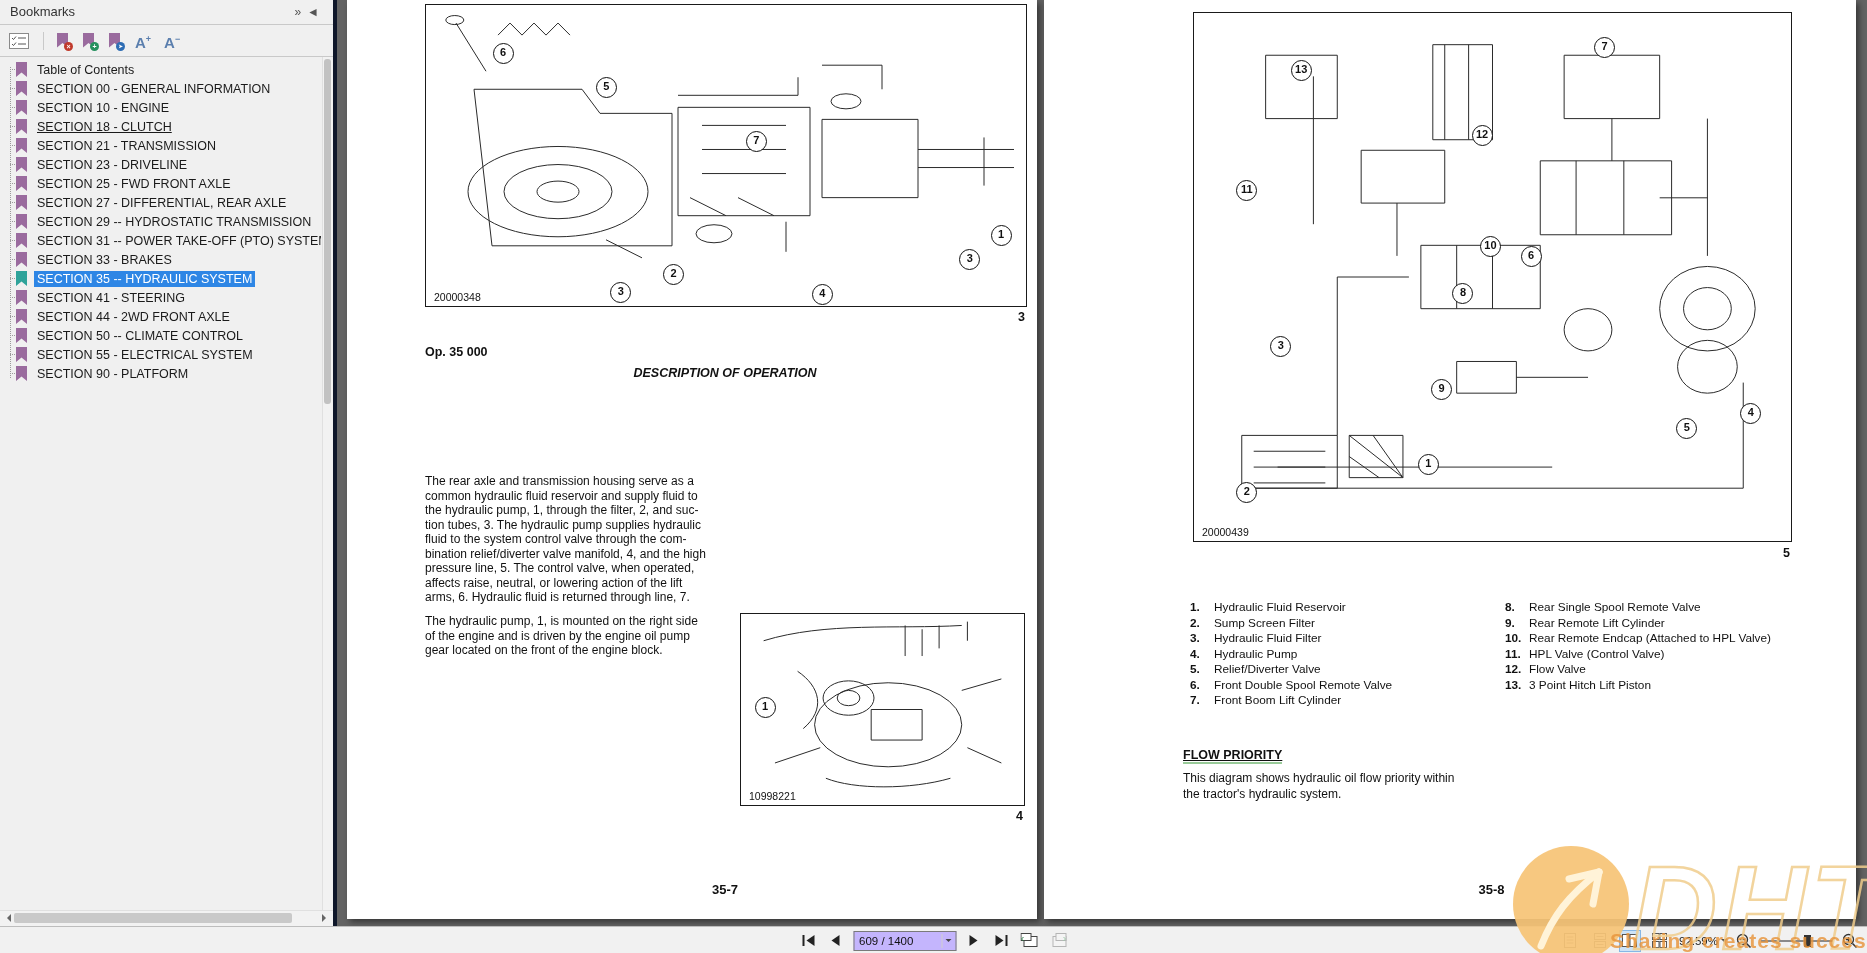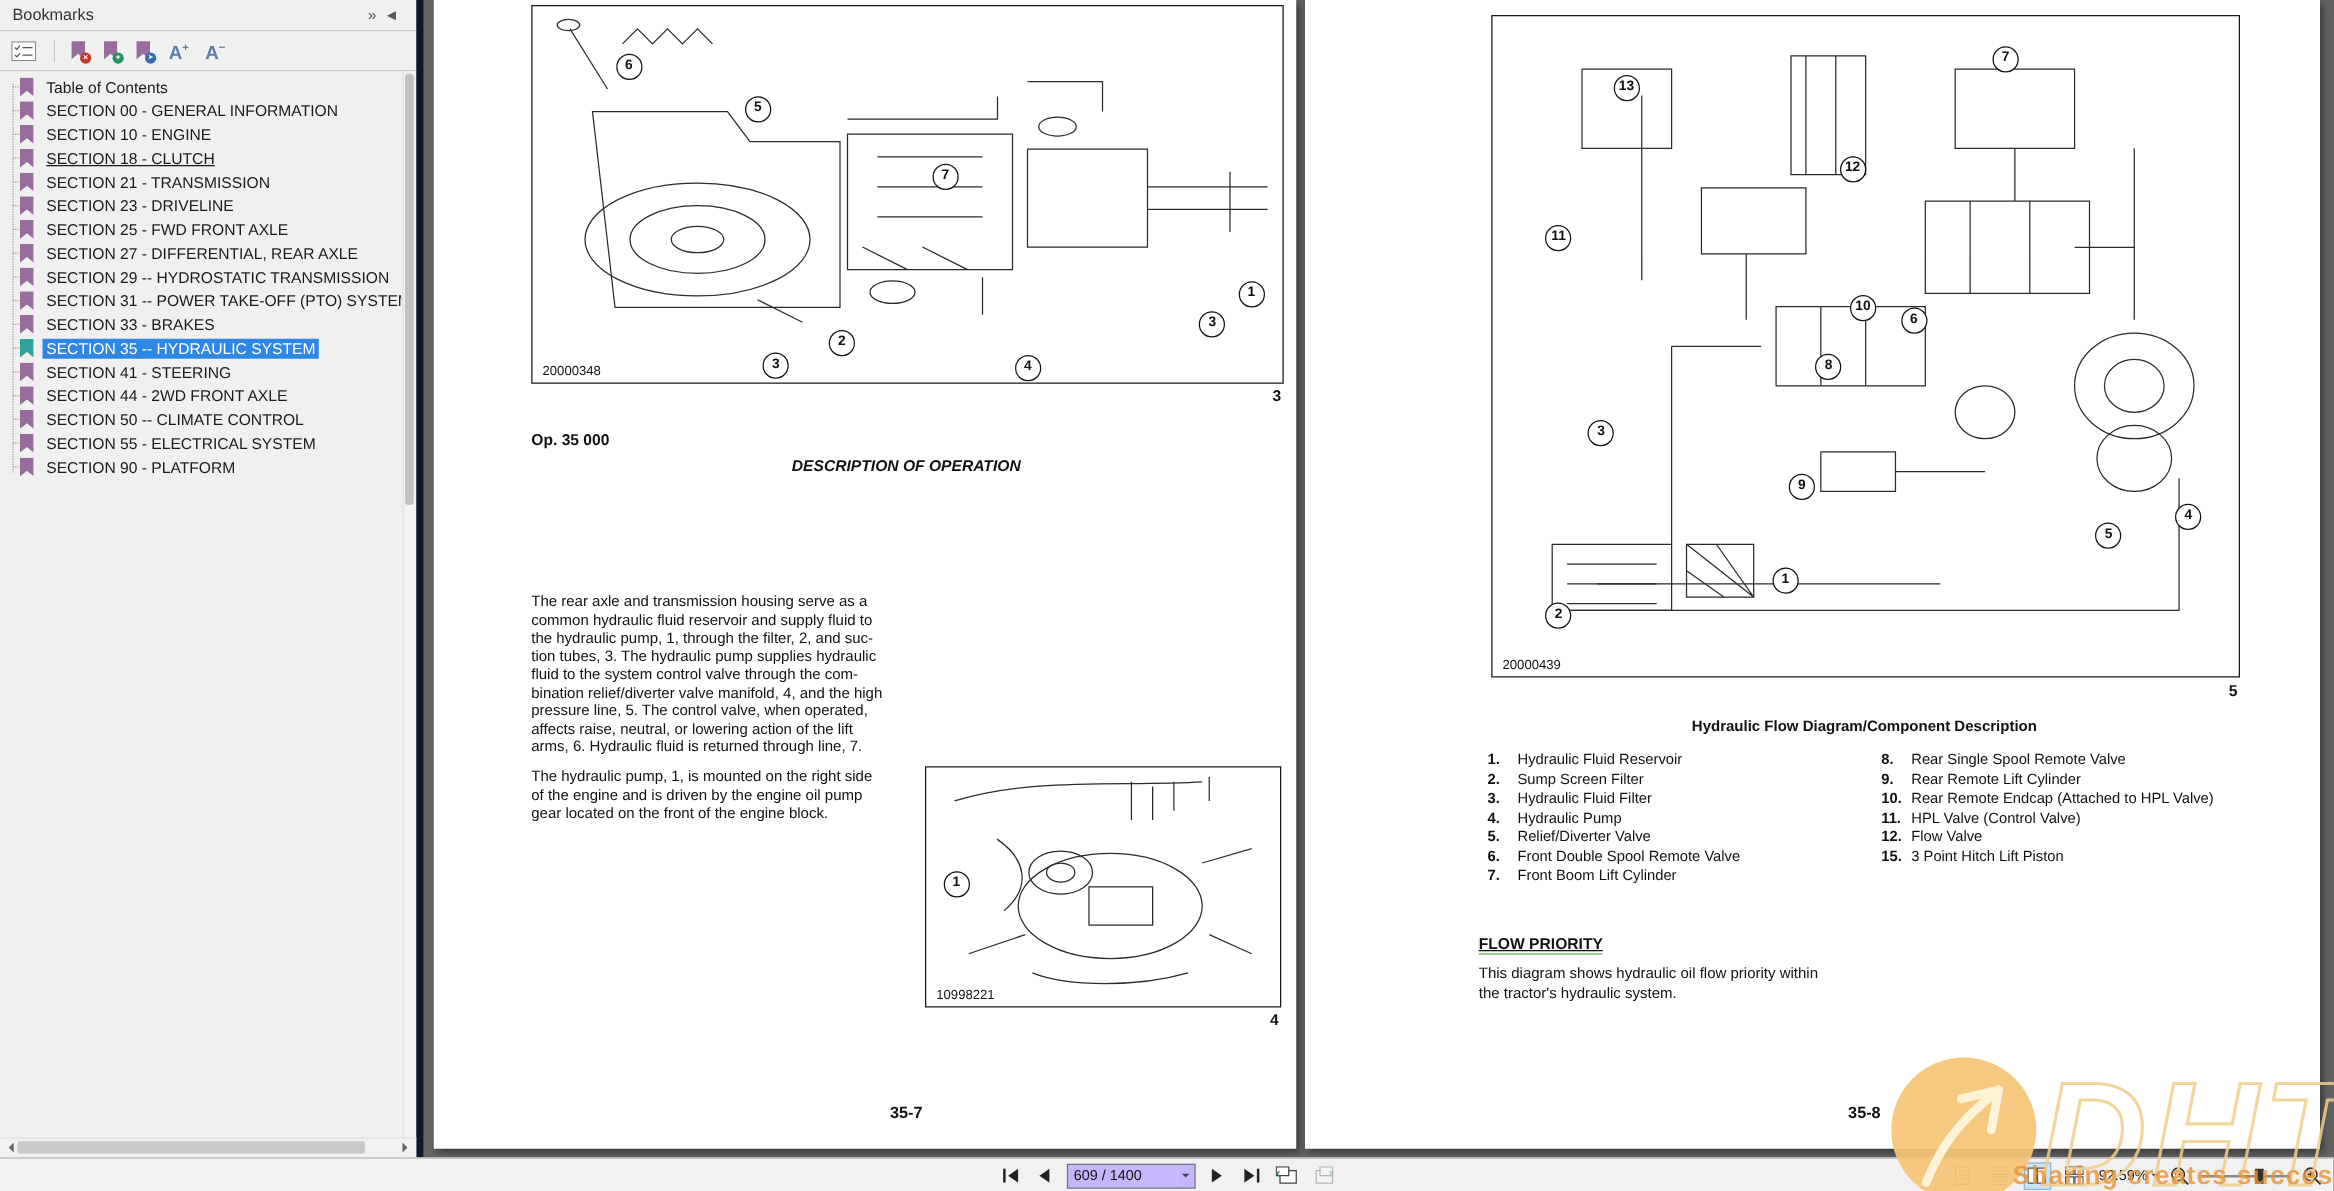--- a/index.html
+++ b/index.html
@@ -5,21 +5,21 @@
   html,body{margin:0;padding:0;}
   body{
     width:1867px;height:953px;position:relative;overflow:hidden;
     font-family:"Liberation Sans", sans-serif;
     background:#636363;
     -webkit-font-smoothing:antialiased;
   }
   
   #panel{
     position:absolute;left:0;top:0;width:333px;height:926px;
-    background:#f0f0f0;border-right:6px solid #0f172a;z-index:5;
+    background:#f0f0f0;border-right:4px solid #0f172a;z-index:5;
   }
   .panel-header{
     height:24px;line-height:24px;padding-left:10px;font-size:13px;color:#333;
     border-bottom:1px solid #c9c9c9;position:relative;
   }
   .panel-header .hdr-icons{
     position:absolute;right:8px;top:0;font-size:12px;color:#555;letter-spacing:6px;
   }
   .panel-toolbar{
     height:31px;display:flex;align-items:center;padding-left:8px;gap:13px;
@@ -360,21 +360,20 @@
       <div class="callout" style="left: 44.8%; top: 52.9%;">8</div>
       <div class="callout" style="left: 14.3%; top: 62.9%;">3</div>
       <div class="callout" style="left: 41.2%; top: 71%;">9</div>
       <div class="callout" style="left: 39%; top: 85.3%;">1</div>
       <div class="callout" style="left: 8.6%; top: 90.5%;">2</div>
       <div class="callout" style="left: 82.3%; top: 78.5%;">5</div>
       <div class="callout" style="left: 93%; top: 75.6%;">4</div>
     </div>
   <div class="fig-num" style="left:149px;width:597px;top:546px;text-align:right;">5</div>
 
-  <div class="comp-caption" style="left:149px;width:597px;top:574px;">Hydraulic Flow Diagram/Component Description</div>
 
   <div class="comp-col" style="left:146px;top:600px;width:310px;">
       <div class="comp-row">
         <span class="comp-num">1.</span>
         <span>Hydraulic Fluid Reservoir</span>
       </div>
       <div class="comp-row">
         <span class="comp-num">2.</span>
         <span>Sump Screen Filter</span>
       </div>
@@ -414,21 +413,21 @@
       </div>
       <div class="comp-row">
         <span class="comp-num">11.</span>
         <span>HPL Valve (Control Valve)</span>
       </div>
       <div class="comp-row">
         <span class="comp-num">12.</span>
         <span>Flow Valve</span>
       </div>
       <div class="comp-row">
-        <span class="comp-num">15.</span>
+        <span class="comp-num">13.</span>
         <span>3 Point Hitch Lift Piston</span>
       </div>
     </div>
 
   <div class="flow-head" style="left:139px;top:748px;">FLOW PRIORITY</div>
   <div class="flow-text" style="left:139px;top:770px;width:390px;">This diagram shows hydraulic oil flow priority within
 the tractor's hydraulic system.</div>
 
   <div class="page-num" style="left:149px;width:597px;top:882px;">35-8</div>
 </div>

